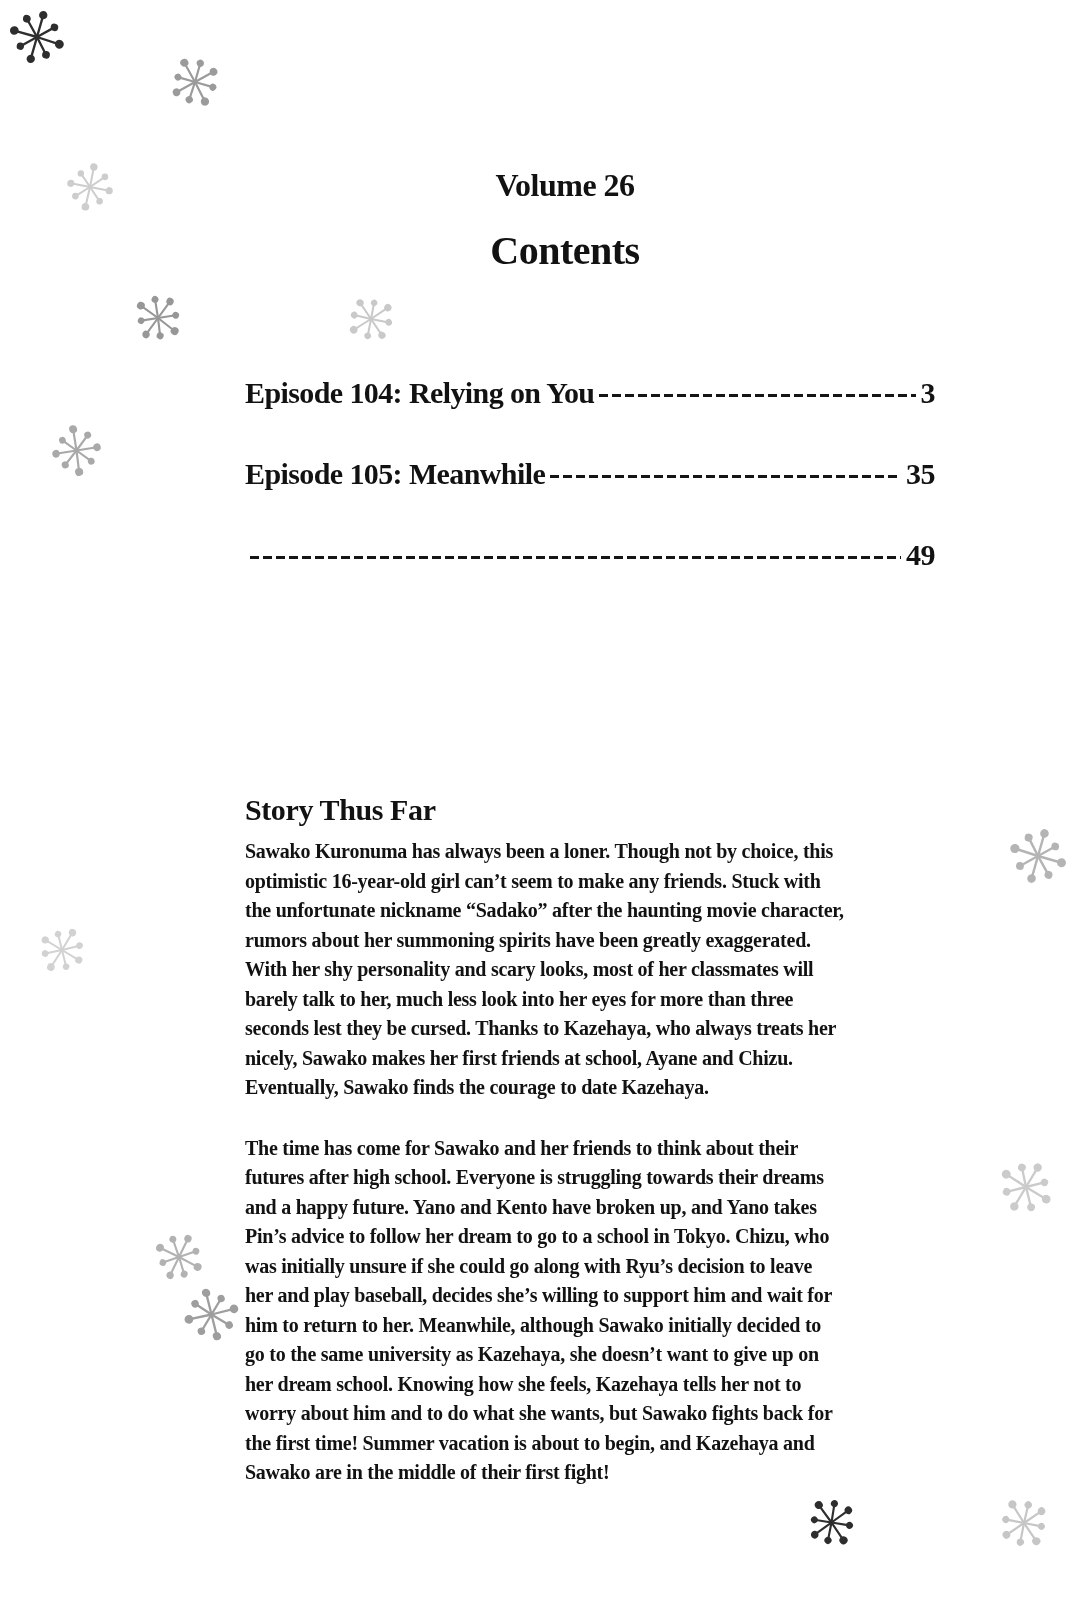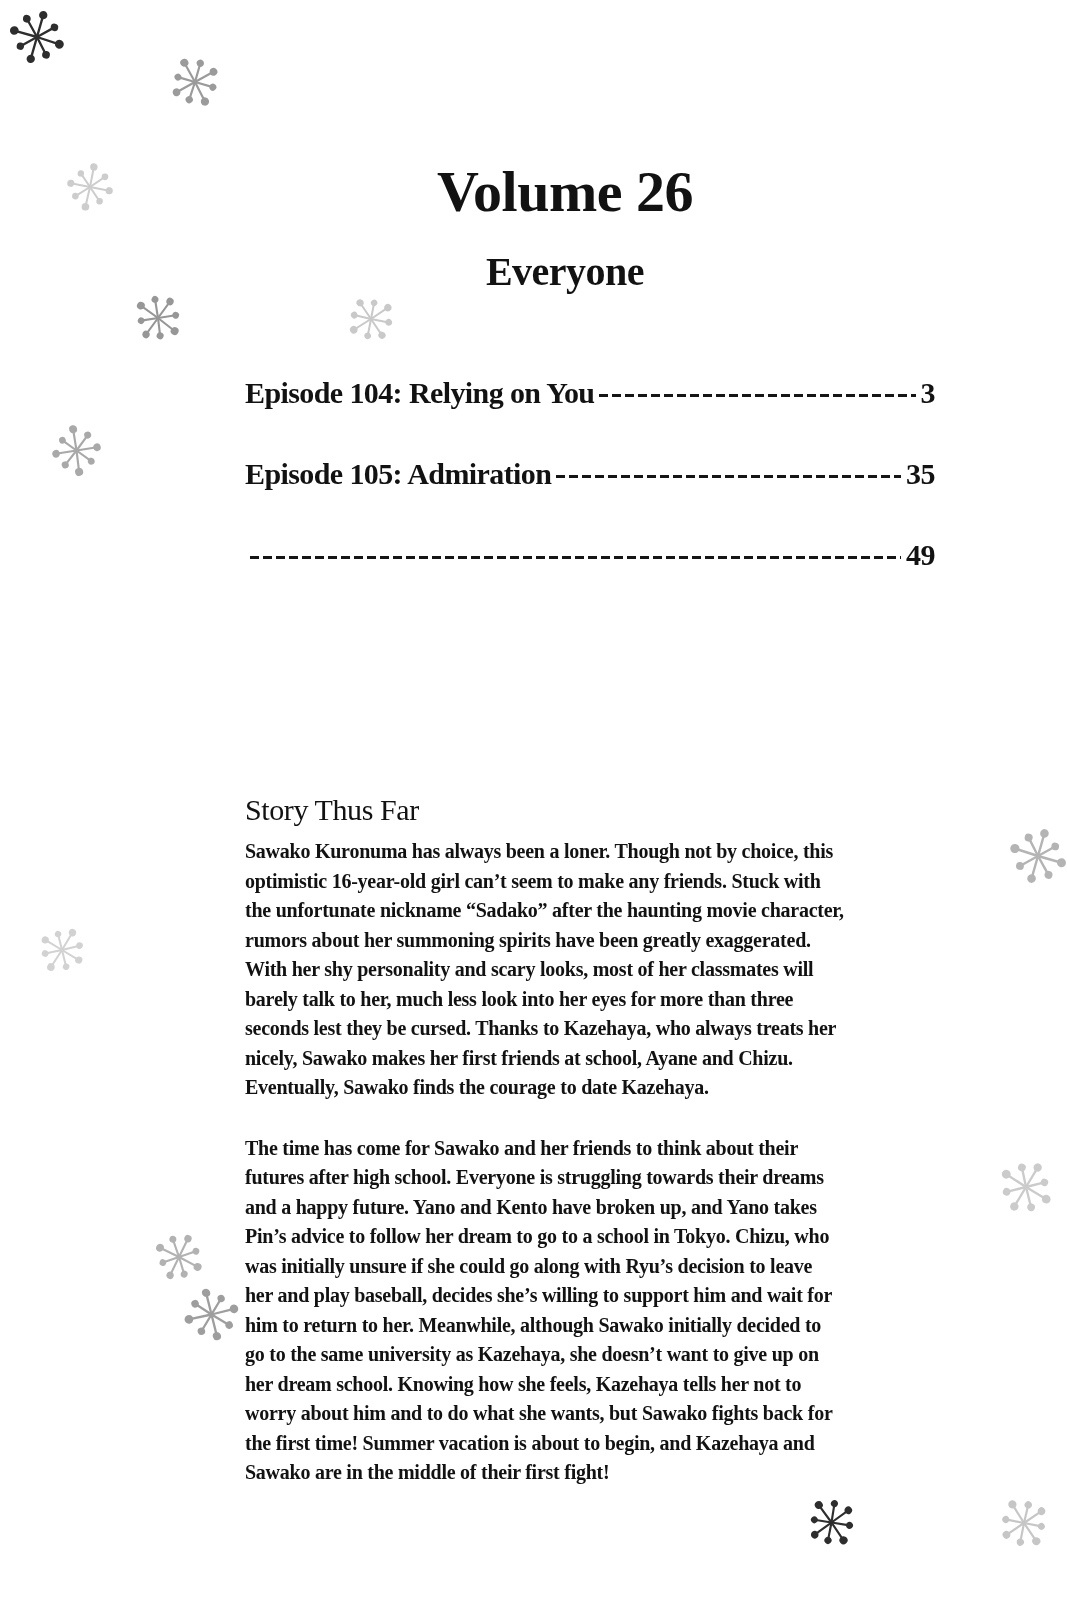--- a/index.html
+++ b/index.html
@@ -25,25 +25,25 @@
 
   
   .title-block {
     position: absolute;
     left: 245px;
     top: 156px;
     width: 640px;
     text-align: center;
   }
   .volume-title {
-    font-size: 58px;
+    font-size: 32px;
     font-weight: bold;
     line-height: 1.1;
     letter-spacing: -0.5px;
-    margin: 4px;
+    margin: 12px;
   }
   .contents-heading {
     font-size: 40px;
     font-weight: bold;
     line-height: 1.1;
     letter-spacing: -0.5px;
     margin: 26px 0 0 0;
   }
 
   .toc {
@@ -77,21 +77,21 @@
   }
 
   .story {
     position: absolute;
     left: 245px;
     top: 793px;
     width: 700px;
   }
   .story-heading {
     font-size: 30px;
-    font-weight: normal;
+    font-weight: bold;
     letter-spacing: -0.4px;
     margin: 0 0 10px 0;
     line-height: 34px;
   }
   .story-para {
     font-size: 20px;
     font-weight: bold;
     line-height: 29.5px;
     letter-spacing: -0.25px;
     white-space: pre;
@@ -388,31 +388,31 @@
           <circle cx="2.6" cy="-24.9" r="3.3"></circle>
           <line x1="0" y1="0" x2="17.1" y2="-13.8"></line>
           <circle cx="17.1" cy="-13.8" r="2.9"></circle>
         </g>
       </svg>
     </div>
   </div>
 
 <div class="title-block">
   <h1 class="volume-title">Volume 26</h1>
-  <h2 class="contents-heading">Everyone</h2>
+  <h2 class="contents-heading">Contents</h2>
 </div>
 
 <div class="toc">
   <div class="toc-row">
     <span class="toc-label">Episode 104: Relying on You</span>
     <span class="toc-leader"></span>
     <span class="toc-page">3</span>
   </div>
   <div class="toc-row">
-    <span class="toc-label">Episode 105: Admiration</span>
+    <span class="toc-label">Episode 105: Meanwhile</span>
     <span class="toc-leader"></span>
     <span class="toc-page">35</span>
   </div>
   <div class="toc-row">
     <span class="toc-leader"></span>
     <span class="toc-page">49</span>
   </div>
 </div>
 
 <div class="story">

